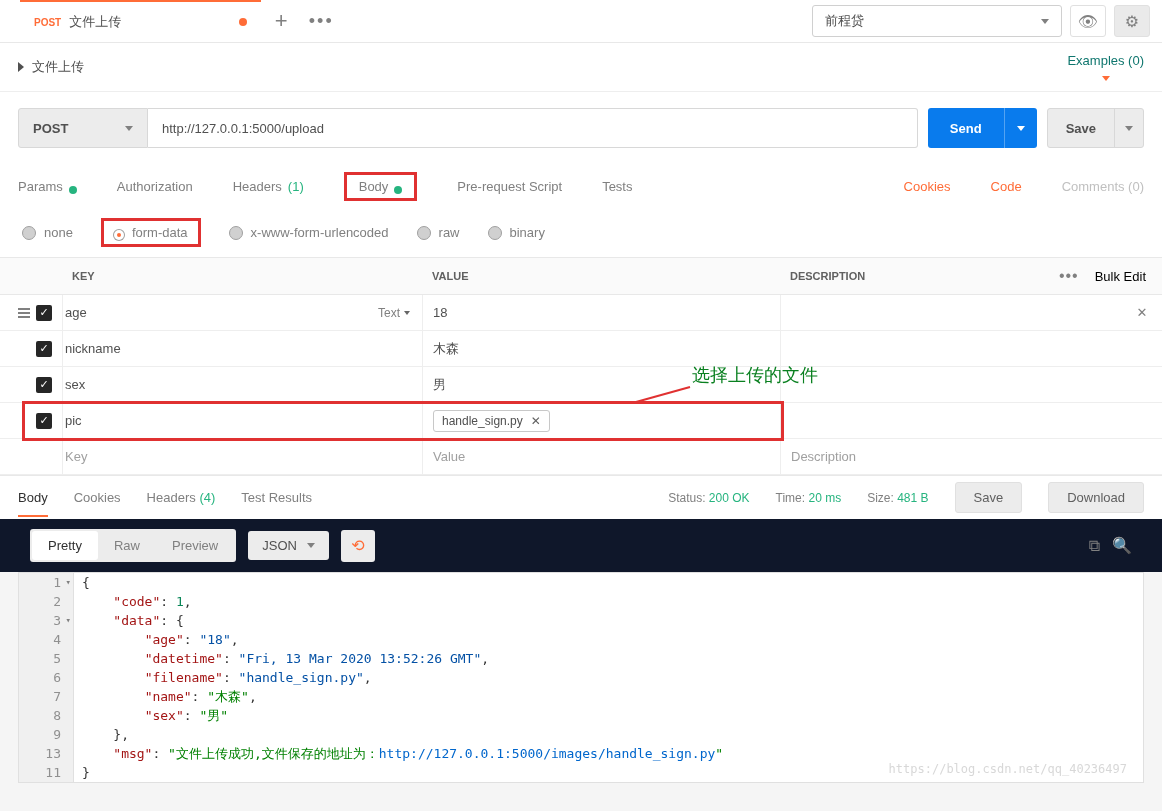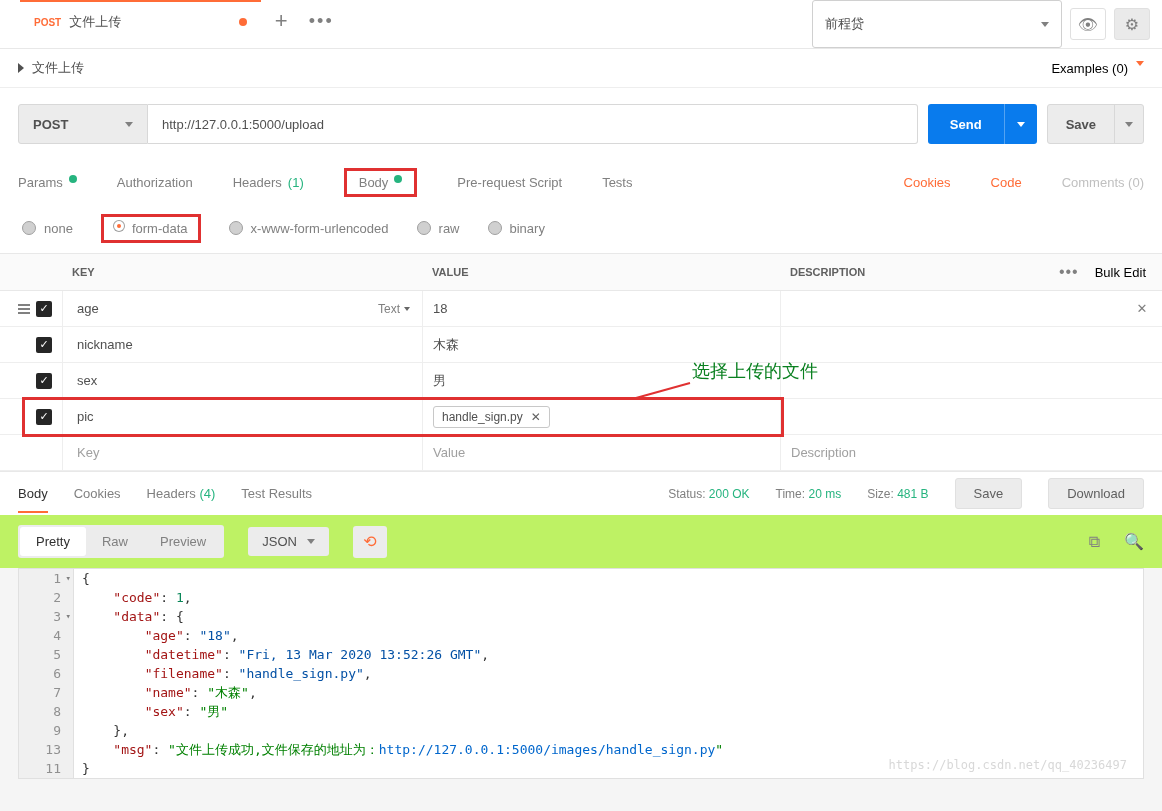--- a/index.html
+++ b/index.html
@@ -6,73 +6,73 @@
 body { font-family: -apple-system, "Segoe UI", Arial, sans-serif; font-size: 13px; color: #505050; background: #f5f5f5; width: 1162px; height: 811px; overflow: hidden; }
 .top-area { background: #fff; display: flex; border-bottom: 1px solid #e8e8e8; }
 .tab-bar { display: flex; align-items: center; height: 42px; padding-left: 20px; flex: 1; }
 .tab { display: flex; align-items: center; height: 42px; padding: 0 14px; border-top: 2px solid #ff6c37; position: relative; gap: 8px; cursor: pointer; }
 .tab .method { color: #ff6c37; font-weight: 700; font-size: 10px; }
 .tab .dot { width: 8px; height: 8px; border-radius: 50%; background: #ff6c37; margin-left: 110px; }
 .icon-btn { width: 40px; height: 40px; display: flex; align-items: center; justify-content: center; color: #808080; cursor: pointer; }
 .plus { font-size: 22px; font-weight: 300; }
 .dots { font-size: 18px; letter-spacing: 2px; }
 .top-right { display: flex; align-items: center; gap: 8px; padding-right: 12px; }
-.env-select { width: 250px; height: 48px; border: 1px solid #d0d0d0; border-radius: 3px; background: #fff; display: flex; align-items: center; padding: 0 12px; justify-content: space-between; cursor: pointer; }
+.env-select { width: 250px; height: 32px; border: 1px solid #d0d0d0; border-radius: 3px; background: #fff; display: flex; align-items: center; padding: 0 12px; justify-content: space-between; cursor: pointer; }
 .caret-down { border-left: 4px solid transparent; border-right: 4px solid transparent; border-top: 5px solid #808080; }
 .caret-down-sm { border-left: 3px solid transparent; border-right: 3px solid transparent; border-top: 4px solid #666; display: inline-block; }
 .eye-btn, .gear-btn { width: 36px; height: 32px; border: 1px solid #e0e0e0; border-radius: 3px; display: flex; align-items: center; justify-content: center; background: #fff; cursor: pointer; font-size: 16px; color: #808080; }
 .gear-btn { background: #eaeaea; }
 
 .collapse-row { background: #fff; padding: 10px 18px; display: flex; align-items: center; justify-content: space-between; border-bottom: 1px solid #eee; }
 .collapse-left { display: flex; align-items: center; gap: 8px; cursor: pointer; }
 .triangle-right { border-top: 5px solid transparent; border-bottom: 5px solid transparent; border-left: 6px solid #505050; }
-.examples { color: #000000; display: flex; gap: 8px; cursor: pointer; }
+.examples { color: #0f766e; display: flex; align-items: center; gap: 8px; cursor: pointer; flex-direction: column; }
 .caret-down-orange { border-left: 4px solid transparent; border-right: 4px solid transparent; border-top: 5px solid #ff6c37; }
 
 .url-row { padding: 16px 18px; background: #fff; display: flex; gap: 10px; }
 .method-select { width: 130px; height: 40px; background: #ececec; border: 1px solid #d8d8d8; border-radius: 3px 0 0 3px; display: flex; align-items: center; justify-content: space-between; padding: 0 14px; font-weight: 600; cursor: pointer; }
 .url-input { flex: 1; height: 40px; border: 1px solid #d8d8d8; border-left: none; border-radius: 0 3px 3px 0; padding: 0 14px; display: flex; align-items: center; color: #505050; margin-left: -10px; }
 .send-btn { height: 40px; background: #097bed; color: #fff; border-radius: 3px; display: flex; align-items: center; cursor: pointer; }
 .send-main { padding: 0 22px; font-weight: 600; }
 .send-caret { padding: 0 12px; border-left: 1px solid rgba(255,255,255,0.3); height: 100%; display: flex; align-items: center; }
 .caret-down-white { border-left: 4px solid transparent; border-right: 4px solid transparent; border-top: 5px solid #fff; }
 .save-btn { height: 40px; background: #ececec; border: 1px solid #d8d8d8; border-radius: 3px; display: flex; align-items: center; cursor: pointer; }
 .save-main { padding: 0 18px; font-weight: 600; color: #505050; }
 .save-caret { padding: 0 10px; border-left: 1px solid #d8d8d8; height: 100%; display: flex; align-items: center; }
 
 .req-tabs { background: #fff; padding: 0 18px; display: flex; align-items: center; height: 44px; gap: 40px; }
 .req-tabs .spacer { flex: 1; }
-.req-tab { color: #808080; cursor: pointer; display: flex; align-items: flex-start; gap: 6px; }
+.req-tab { color: #808080; cursor: pointer; display: flex; align-items: flex-end; gap: 6px; }
 .green-dot { width: 8px; height: 8px; border-radius: 50%; background: #26b47f; }
 .green-txt { color: #26b47f; }
 .body-box { border: 3px solid #e03131; padding: 4px 12px; }
 .req-link { color: #ff6c37; cursor: pointer; }
 .req-link-gray { color: #c0c0c0; }
 
 .body-type-row { background: #fff; padding: 10px 22px; display: flex; gap: 28px; align-items: center; }
-.radio-item { display: flex; align-items: flex-start; gap: 8px; color: #808080; cursor: pointer; }
+.radio-item { display: flex; align-items: flex-end; gap: 8px; color: #808080; cursor: pointer; }
 .radio { width: 14px; height: 14px; border-radius: 50%; border: 1px solid #a0a0a0; background: #d0d0d0; }
 .radio.sel { border: 3px solid #fff; background: #ff6c37; box-shadow: 0 0 0 1px #a0a0a0; width: 10px; height: 10px; }
 .formdata-box { border: 3px solid #e03131; padding: 4px 10px; }
 
 .kv-header { display: flex; background: #fafafa; border-top: 1px solid #e8e8e8; border-bottom: 1px solid #e8e8e8; height: 38px; align-items: center; }
 .col-check { width: 62px; }
 .col-key { width: 360px; padding-left: 10px; font-weight: 700; color: #606060; font-size: 11px; }
 .col-value { width: 358px; padding-left: 10px; font-weight: 700; color: #606060; font-size: 11px; }
 .col-desc { flex: 1; padding-left: 10px; font-weight: 700; color: #606060; font-size: 11px; }
 .col-actions { width: 130px; display: flex; align-items: center; gap: 16px; justify-content: flex-end; padding-right: 16px; }
 .more-dots { color: #808080; cursor: pointer; font-size: 16px; letter-spacing: 1px; }
 .bulk-edit { color: #000000; cursor: pointer; }
 
 .kv-row { display: flex; border-bottom: 1px solid #eee; height: 36px; align-items: center; background: #fff; }
 .check-cell { width: 62px; display: flex; align-items: center; justify-content: flex-end; gap: 6px; padding-right: 10px; }
 .hamburger { display: flex; flex-direction: column; gap: 2px; cursor: pointer; }
 .hamburger span { width: 12px; height: 2px; background: #808080; }
 .checkbox { width: 16px; height: 16px; background: #262626; border-radius: 2px; display: flex; align-items: center; justify-content: center; color: #fff; font-size: 11px; cursor: pointer; }
-.key-cell { width: 360px; padding-left: 14px; border-left: 1px solid #eee; height: 100%; display: flex; align-items: center; justify-content: space-between; padding-right: 12px; }
+.key-cell { width: 360px; padding-left: 2px; border-left: 1px solid #eee; height: 100%; display: flex; align-items: center; justify-content: space-between; padding-right: 12px; }
 .value-cell { width: 358px; padding-left: 10px; border-left: 1px solid #eee; height: 100%; display: flex; align-items: center; }
 .desc-cell { flex: 1; padding-left: 10px; border-left: 1px solid #eee; height: 100%; display: flex; align-items: center; }
 .x-cell { width: 40px; display: flex; align-items: center; justify-content: center; color: #808080; cursor: pointer; }
 .type-sel { color: #808080; font-size: 12px; display: flex; align-items: center; gap: 4px; cursor: pointer; }
 .file-chip { border: 1px solid #c8c8c8; border-radius: 3px; padding: 3px 8px; display: flex; align-items: center; gap: 8px; font-size: 12px; }
 .file-chip .x { cursor: pointer; color: #606060; }
 .placeholder-row { color: #a0a0a0; }
 .pic-highlight { position: absolute; border: 3px solid #e03131; height: 40px; width: 762px; left: 22px; pointer-events: none; }
 .kv-wrap { position: relative; }
 
@@ -80,21 +80,21 @@
 .arrow-svg { position: absolute; left: 570px; top: 128px; pointer-events: none; }
 
 .resp-tabs { background: #fff; border-top: 1px solid #e8e8e8; padding: 0 18px; display: flex; align-items: center; height: 44px; gap: 26px; }
 .resp-tab { color: #808080; cursor: pointer; }
 .resp-tab.active { color: #303030; border-bottom: 2px solid #ff6c37; padding-bottom: 10px; margin-bottom: -12px; }
 .resp-tabs .spacer { flex: 1; }
 .status-item { font-size: 12px; color: #808080; }
 .status-item .val { color: #26b47f; }
 .resp-btn { background: #ececec; border: 1px solid #e0e0e0; border-radius: 3px; padding: 7px 18px; cursor: pointer; color: #606060; }
 
-.view-row { background: #bef264; padding: 10px 18px; display: flex; align-items: center; gap: 24px; }
+.view-row { background: #0f172a; padding: 10px 30px; display: flex; align-items: center; gap: 12px; }
 .view-tabs { background: #ececec; border-radius: 3px; display: flex; padding: 2px; }
 .view-tab { padding: 7px 16px; cursor: pointer; color: #808080; border-radius: 3px; }
 .view-tab.active { background: #fff; color: #303030; }
 .type-select { background: #ececec; border-radius: 3px; padding: 7px 14px; display: flex; align-items: center; gap: 10px; cursor: pointer; }
 .wrap-btn { background: #ececec; border-radius: 3px; width: 34px; height: 32px; display: flex; align-items: center; justify-content: center; cursor: pointer; color: #ff6c37; font-size: 16px; }
 .view-row .spacer { flex: 1; }
 .copy-btn, .search-btn { cursor: pointer; color: #808080; font-size: 16px; }
 
 .code-area { background: #fff; border: 1px solid #e0e0e0; margin: 0 18px; font-family: Consolas, Menlo, monospace; font-size: 13px; overflow: hidden; }
 .code-line { display: flex; }

